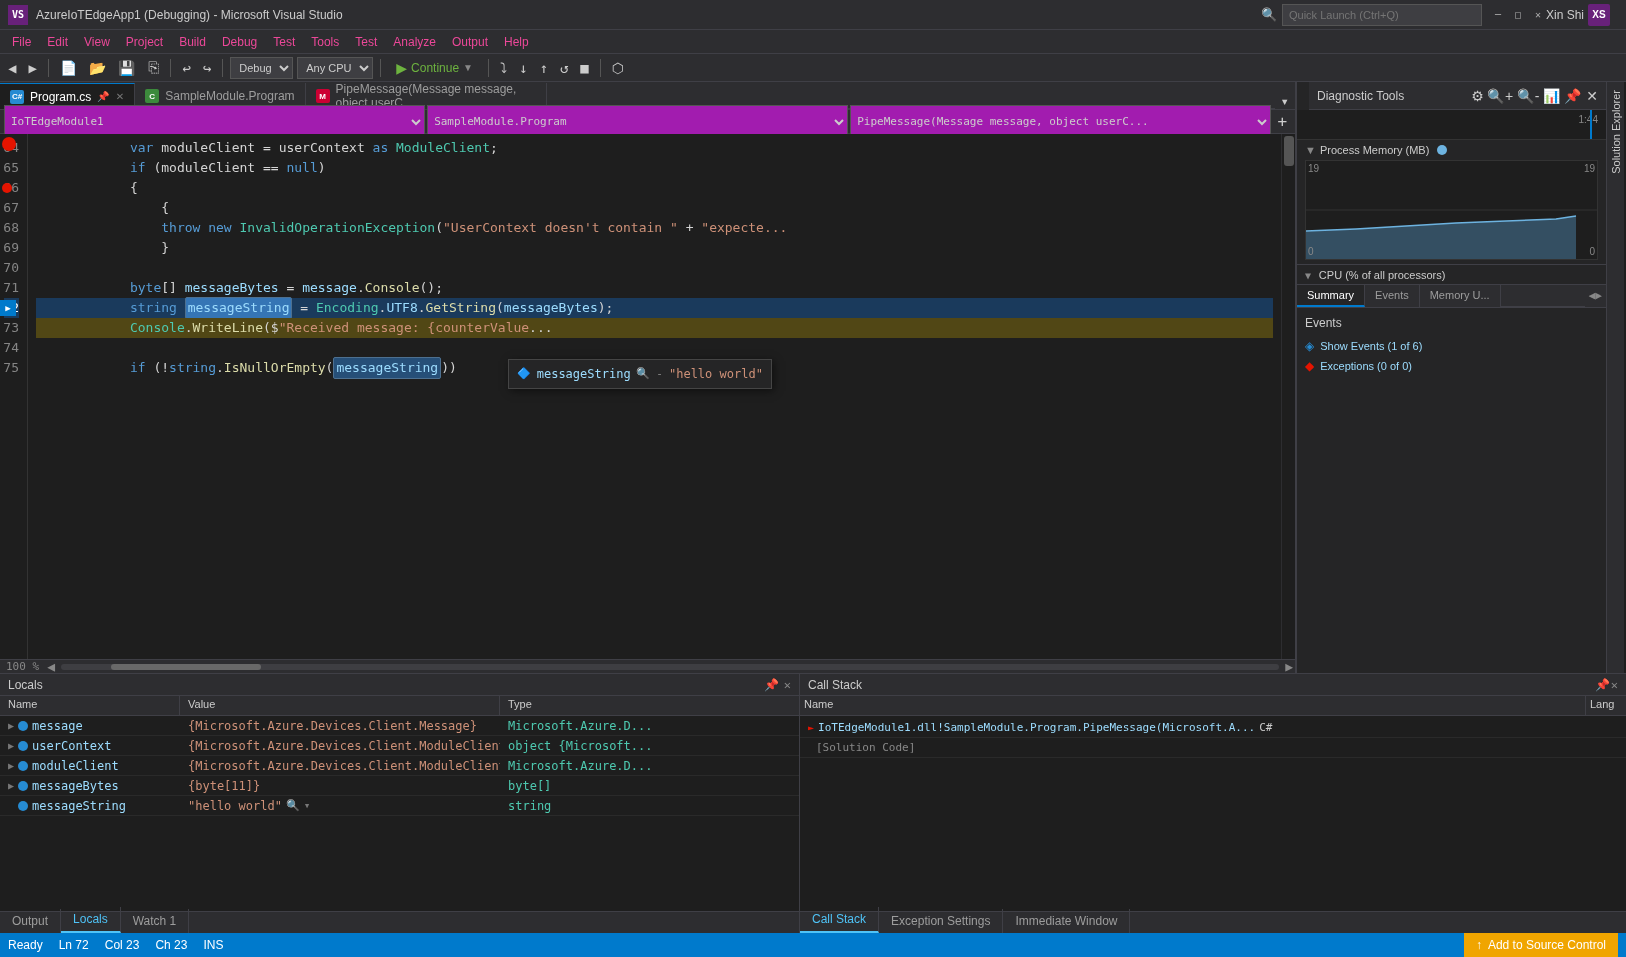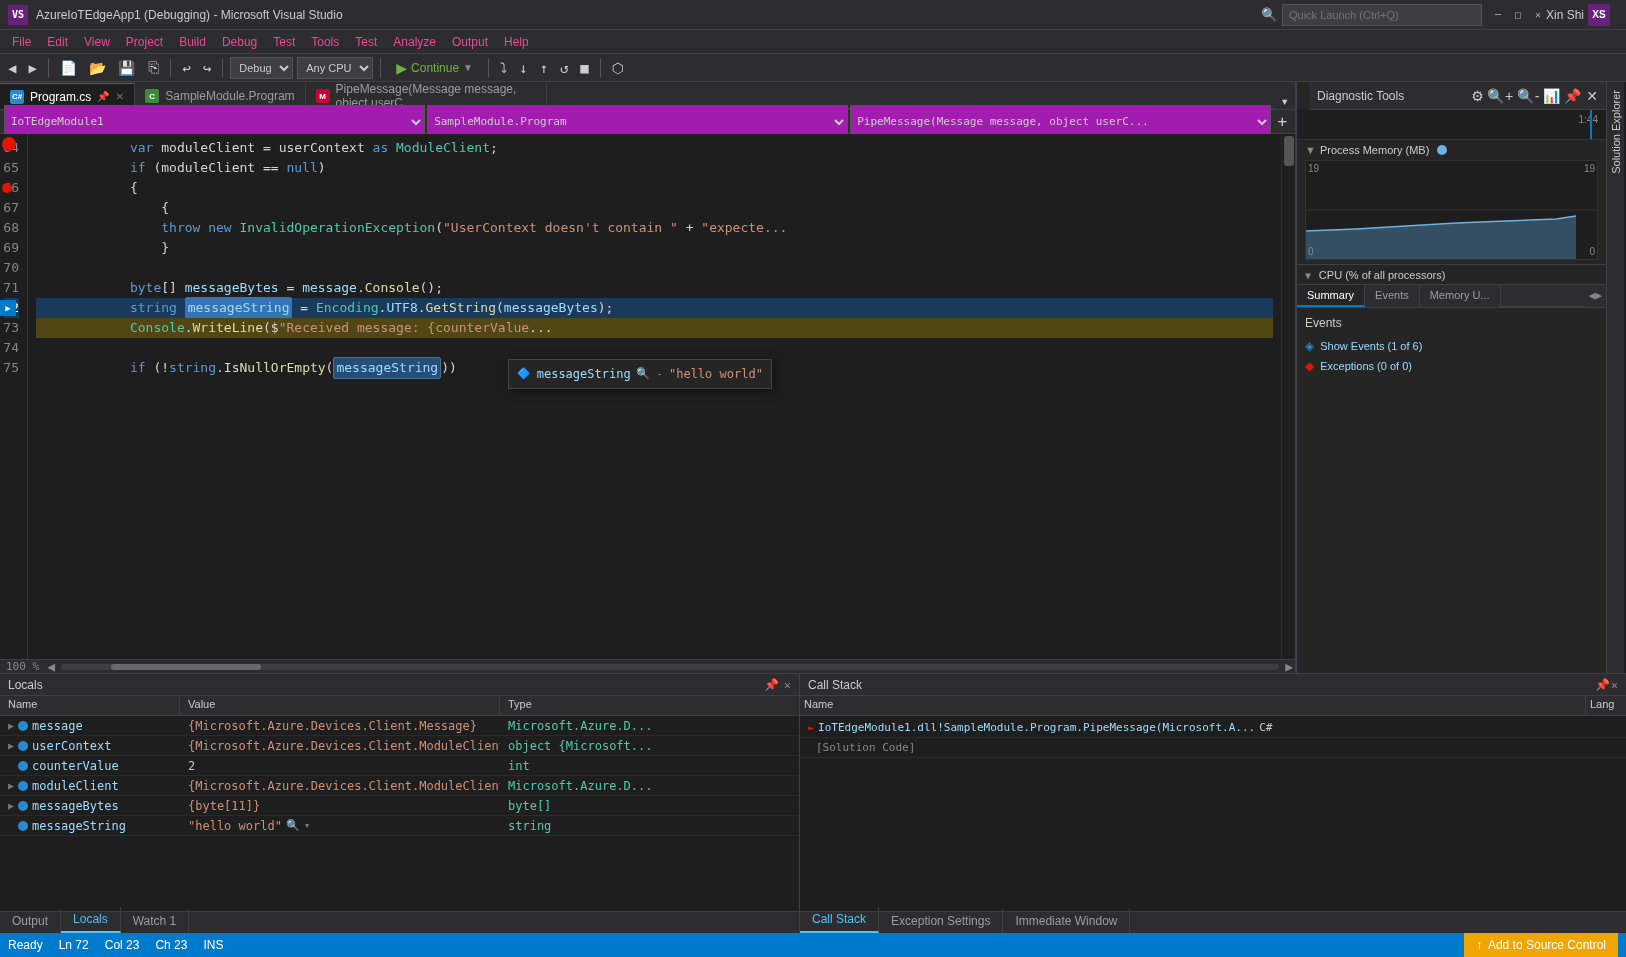--- a/index.html
+++ b/index.html
@@ -937,29 +937,20 @@
       <div class="locals-row">
         <div class="r-name">
           <span class="expand-arrow">▶</span>
           <span class="row-icon small" style="background:#268bd2;"></span>
           <span>userContext</span>
         </div>
         <div class="r-value">{Microsoft.Azure.Devices.Client.ModuleClient}</div>
         <div class="r-type">object {Microsoft...</div>
       </div>
 
-      <div class="locals-row">
-        <div class="r-name">
-          <span class="expand-arrow" style="visibility:hidden;">▶</span>
-          <span class="row-icon small" style="background:#268bd2;"></span>
-          <span>counterValue</span>
-        </div>
-        <div class="r-value num-val">2</div>
-        <div class="r-type">int</div>
-      </div>
 
       <div class="locals-row">
         <div class="r-name">
           <span class="expand-arrow">▶</span>
           <span class="row-icon small" style="background:#268bd2;"></span>
           <span>moduleClient</span>
         </div>
         <div class="r-value">{Microsoft.Azure.Devices.Client.ModuleClient}</div>
         <div class="r-type">Microsoft.Azure.D...</div>
       </div>

